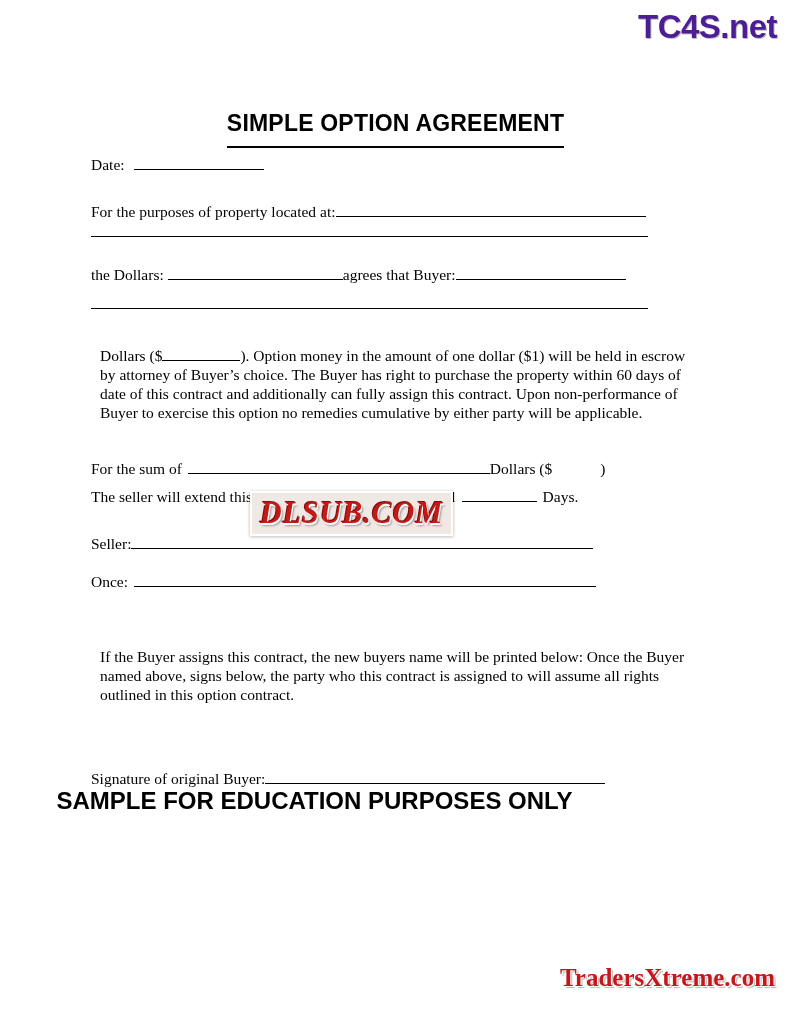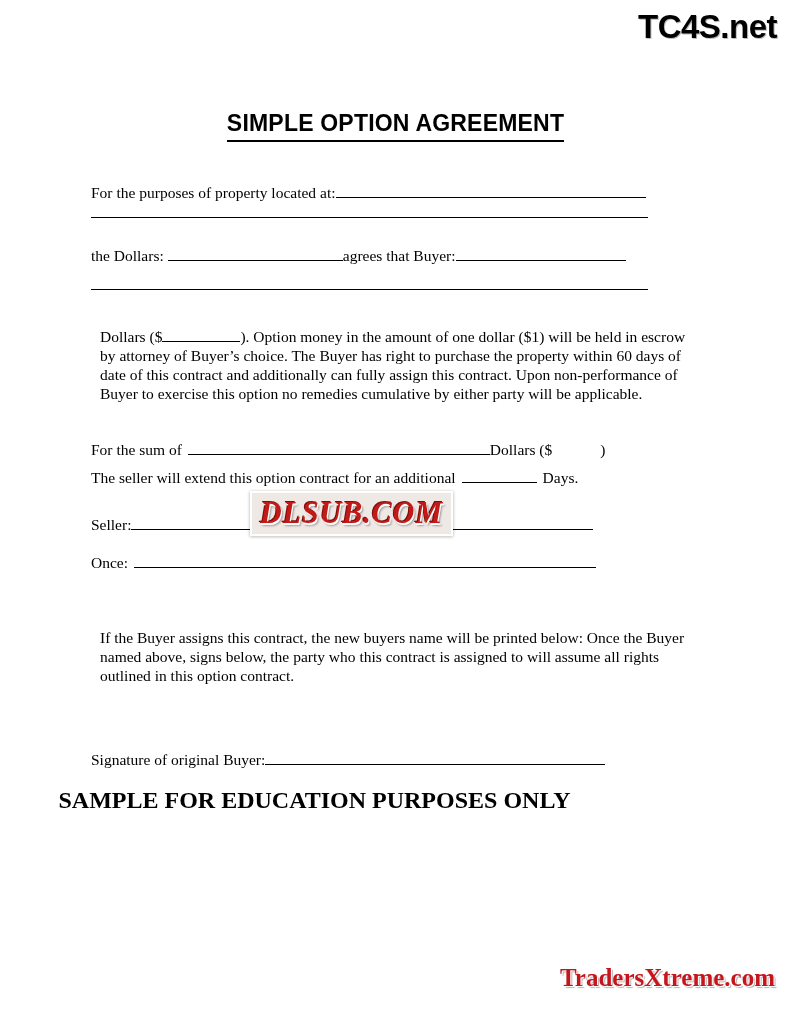--- a/index.html
+++ b/index.html
@@ -25,38 +25,38 @@
   }
   
   .brand-top {
     position: absolute;
     right: 14px;
     top: 8px;
     font-family: "Liberation Sans", sans-serif;
     font-weight: bold;
     font-size: 33px;
     letter-spacing: -0.5px;
-    color: #000000;
+    color: #4c1d95;
     text-shadow: 1px 1px 0 #bdbdbd;
   }
   
   .doc-title {
     position: absolute;
     left: 0;
     top: 110px;
     width: 791px;
     text-align: center;
     font-family: "Liberation Sans", sans-serif;
     font-weight: bold;
     font-size: 23px;
     letter-spacing: 0.2px;
   }
   .doc-title span {
     border-bottom: 2px solid #000;
-    padding-bottom: 4px;
+    padding-bottom: 10px;
     margin-top: 16px;
   }
   .body-area {
     position: absolute;
     left: 91px;
     top: 155px;
     width: 600px;
     font-size: 15.5px;
     line-height: 19px;
   }
@@ -106,21 +106,21 @@
       2px 2px 2px rgba(0,0,0,0.35);
     box-shadow: 0 1px 3px rgba(0,0,0,0.35);
     transform: scaleY(1.05);
   }
   .sample-line {
     position: absolute;
     left: 0;
     top: 787px;
     width: 629px;
     text-align: center;
-    font-family: Liberation Serif, serif;
+    font-family: Liberation Sans, sans-serif;
     font-weight: bold;
     font-size: 24px;
   }
   .brand-bottom {
     position: absolute;
     right: 16px;
     bottom: 32px;
     font-family: "Liberation Serif", serif;
     font-weight: bold;
     font-size: 25px;
@@ -134,20 +134,24 @@
 <div class="page">
 
   <div class="brand-top">TC4S.net</div>
 
   <div class="doc-title">
     <span>SIMPLE OPTION AGREEMENT</span>
   </div>
 
   <div class="body-area">
 
+    <div class="row">
+      <span>Date:</span>
+      <span class="blank" style="width:130px;margin-left:6px;"></span>
+    </div>
 
     <div class="gap-lg"></div>
 
     <div class="row">
       <span>For the purposes of property located at:</span><span class="blank" style="width:310px;"></span>
     </div>
 
     <div class="rule-full"></div>
 
     <div class="gap-lg"></div>

